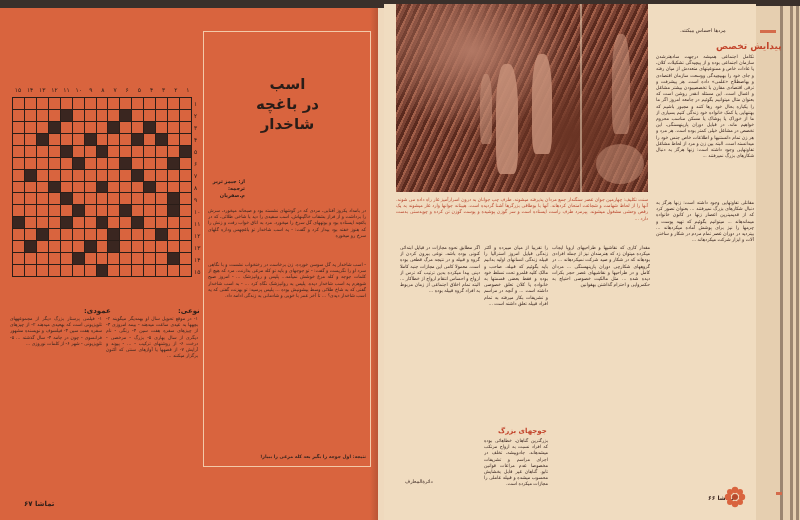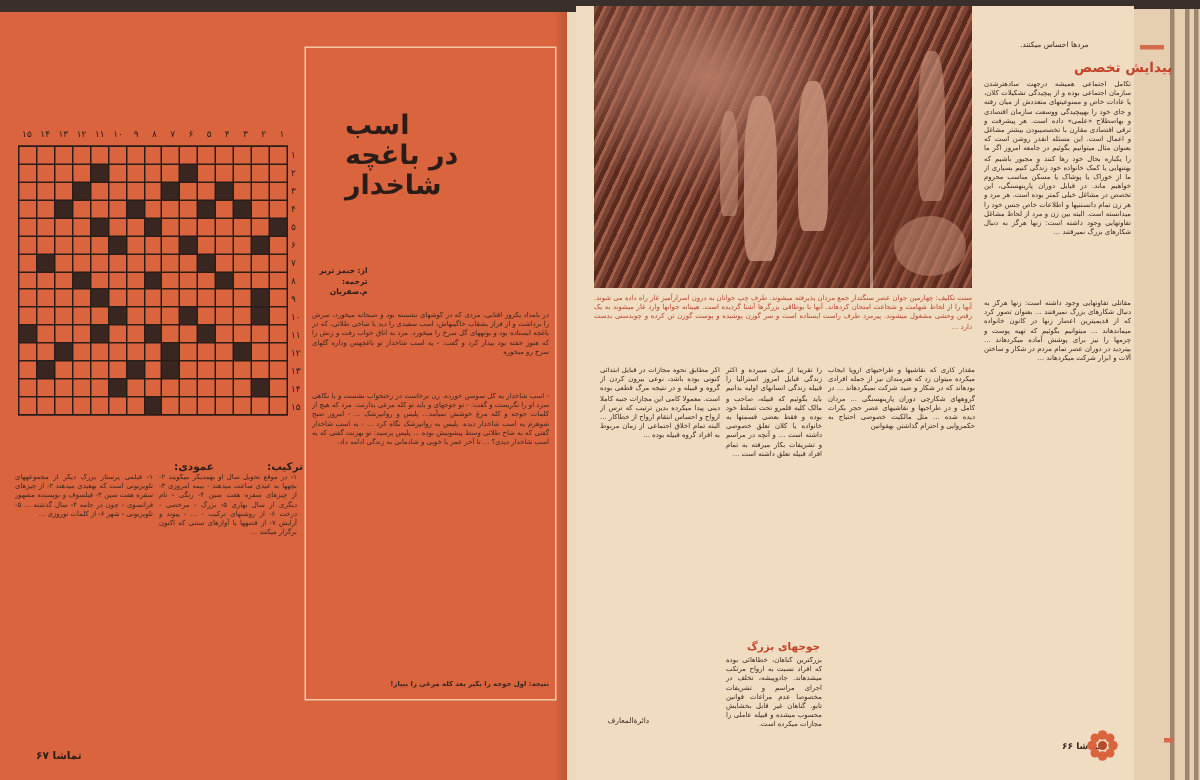--- a/index.html
+++ b/index.html
@@ -16,21 +16,21 @@
   .cw-title{position:absolute;right:202px;top:30px;width:180px;text-align:right;direction:rtl;font-family:"DejaVu Sans",sans-serif;font-weight:bold;color:#2a1d18;font-size:19px;line-height:23px;}
   .col-labels{position:absolute;left:12px;top:86px;width:182px;height:9px;display:flex;direction:rtl;}
   .col-labels span{flex:1;text-align:center;font-size:6px;color:#2a1d18;}
   .grid{position:absolute;left:12px;top:97px;width:180px;height:180px;display:grid;grid-template-columns:repeat(15,1fr);grid-template-rows:repeat(15,1fr);background:#2a1d18;gap:1px;border:1px solid #2a1d18;box-sizing:border-box;}
   .cell{background:#d9643e;}
   .cell.black{background:#3a2620;}
   .row-labels{position:absolute;left:194px;top:97px;width:10px;height:180px;display:flex;flex-direction:column;}
   .row-labels span{flex:1;font-size:6px;color:#2a1d18;display:flex;align-items:center;}
 
   .story-box{position:absolute;left:203px;top:31px;width:168px;height:436px;border:1px solid #f3c9a8;box-sizing:border-box;}
-  .story-title{position:absolute;left:230px;top:74px;width:115px;text-align:left;direction:rtl;font-weight:bold;font-size:18px;line-height:20px;color:#2a1d18;}
+  .story-title{position:absolute;left:230px;top:74px;width:115px;text-align:center;direction:rtl;font-weight:bold;font-size:15px;line-height:20px;color:#2a1d18;}
   .byline{position:absolute;left:205px;top:178px;width:40px;text-align:right;direction:rtl;font-size:5px;line-height:7px;color:#2a1d18;font-weight:bold;}
   .textblock{position:absolute;direction:rtl;text-align:justify;font-size:4.6px;line-height:6.2px;color:#3a2620;overflow:hidden;}
   .sect-head{position:absolute;direction:rtl;font-weight:bold;font-size:7px;color:#2a1d18;}
   .footer-logo{position:absolute;left:24px;top:500px;font-size:7px;font-weight:bold;color:#2a1d18;}
 
   .illustration{position:absolute;left:396px;top:4px;width:252px;height:188px;background:
      radial-gradient(ellipse at 30% 25%,#b27864 0%,rgba(0,0,0,0) 40%),
      radial-gradient(ellipse at 70% 70%,#6a3424 0%,rgba(0,0,0,0) 45%),
      repeating-linear-gradient(115deg,#7a4233 0 3px,#5a2a1e 3px 6px,#a05e48 6px 8px),
      #6b3526;}
@@ -313,23 +313,23 @@
     <span>۸</span>
     <span>۹</span>
     <span>۱۰</span>
     <span>۱۱</span>
     <span>۱۲</span>
     <span>۱۳</span>
     <span>۱۴</span>
     <span>۱۵</span>
   </div>
 
-<div class="sect-head" style="left:178px;top:307px;">ترکیب:</div>
+<div class="sect-head" style="left:178px;top:307px;">نوعی:</div>
 <div class="textblock" style="left:106px;top:316px;width:92px;height:182px;">۱- در موقع تحویل سال او بهمدیگر میگویند ۲- بچهها به عیدی ساعت میدهند - بیمه امروزی ۳- از چیزهای سفره هفت سین ۴- رنگی - نام دیگری از سال بهاری ۵- بزرگ - مرخصی - درخت ۶- از روشنهای ترکیب - ... - پیوند و آرایش ۷- از قصهها یا آوازهای سنتی که اکنون برگزار میکنند ...</div>
-<div class="sect-head" style="left:84px;top:307px;margin-left:32px;">عمودی:</div>
+<div class="sect-head" style="left:84px;top:307px;">عمودی:</div>
 <div class="textblock" style="left:10px;top:316px;width:92px;height:182px;">۱- فیلمی پرستار بزرگ دیگر از مجموعههای تلویزیونی است که بهعیدی میدهند ۲- از چیزهای سفره هفت سین ۳- فیلسوف و نویسنده مشهور فرانسوی - چون در جامه ۴- سال گذشته ... ۵- تلویزیونی - شهر ۶- از کلمات نوروزی ...</div>
 
 <div class="footer-logo">
   <span>تماشا</span>
   <span>۶۷</span>
 </div>
 
 <div class="story-box"></div>
 <div class="story-title">
   <div>اسب</div>

